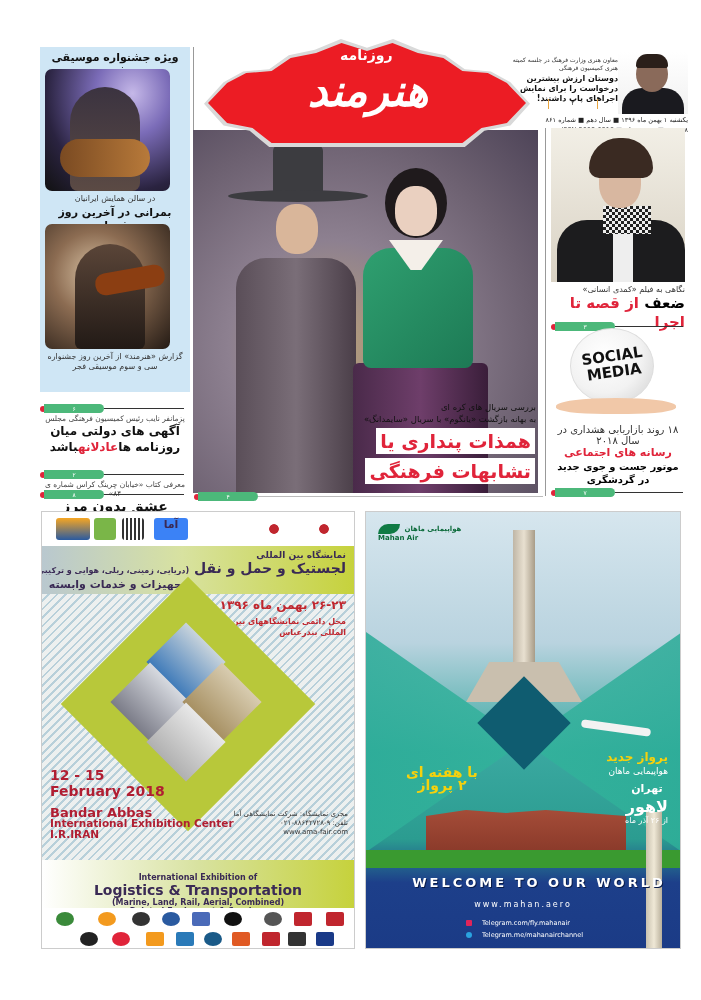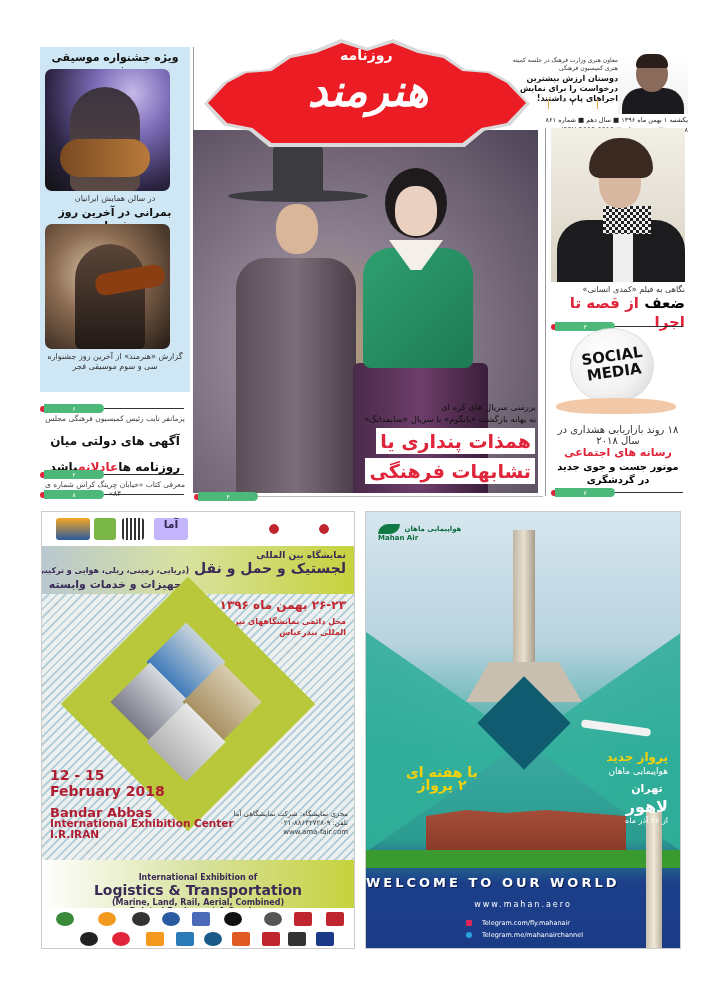--- a/index.html
+++ b/index.html
@@ -24,21 +24,21 @@
   .kicker { position: absolute; left: 0; width: 150px; text-align: center; font-size: 8px; color: #333; }
   .headline-sm { position: absolute; left: 0; width: 150px; text-align: center; font-weight: bold; font-size: 11px; color: #111; }
 
   .divider-bar { position: absolute; height: 9px; }
   .divider-bar .pill { position: absolute; left: 0; top: 0; width: 60px; height: 9px; background: #4cb87a; border-radius: 0 5px 5px 0; color: #fff; font-size: 6px; text-align: center; line-height: 9px; }
   .divider-bar .dot { position: absolute; left: -4px; top: 2px; width: 6px; height: 6px; border-radius: 50%; background: #e0243a; }
   .divider-bar .line { position: absolute; left: 60px; right: 0; top: 4px; height: 1px; background: #333; }
 
   .left-item { position: absolute; left: 0; width: 150px; text-align: center; }
   .left-item .kick { font-size: 7.5px; color: #444; }
-  .left-item .head { font-weight: bold; font-size: 12px; color: #111; line-height: 16px; margin-top: 10px; }
+  .left-item .head { font-weight: bold; font-size: 12px; color: #111; line-height: 16px; }
   .red { color: #e0243a; }
 
   .col-rule { position: absolute; width: 1px; background: #999; }
 
   
   .masthead { left: 208px; top: 43px; width: 318px; height: 100px; }
   .mast-bg { position: absolute; left: 0; top: 0; width: 318px; height: 100px;
      background: #ec1c24; clip-path: polygon(0% 60%, 6% 40%, 12% 30%, 20% 28%, 26% 15%, 34% 10%, 42% 0%, 50% 8%, 58% 0%, 66% 10%, 74% 15%, 80% 28%, 88% 30%, 94% 40%, 100% 60%, 94% 80%, 86% 85%, 80% 100%, 20% 100%, 14% 85%, 6% 80%); }
   .mast-ring { position: absolute; left: -4px; top: -4px; width: 326px; height: 108px; background: #d9d9d9;
      clip-path: polygon(0% 60%, 6% 40%, 12% 30%, 20% 28%, 26% 15%, 34% 10%, 42% 0%, 50% 8%, 58% 0%, 66% 10%, 74% 15%, 80% 28%, 88% 30%, 94% 40%, 100% 60%, 94% 80%, 86% 85%, 80% 100%, 20% 100%, 14% 85%, 6% 80%); }
@@ -128,21 +128,21 @@
   .ad-right .tri-right { position: absolute; left: 0; top: 120px; width: 316px; height: 220px; background: linear-gradient(225deg, rgba(40,170,150,0.85), rgba(60,190,160,0.7)); clip-path: polygon(100% 0, 50% 50%, 100% 100%); }
   .ad-right .center-diamond { position: absolute; left: 125px; top: 178px; width: 66px; height: 66px; background: #0f5c70; transform: rotate(45deg); }
   .ad-right .fort { position: absolute; left: 60px; top: 280px; width: 200px; height: 60px; background: linear-gradient(#b0543e, #8a3a2a); clip-path: polygon(0 40%, 20% 30%, 40% 35%, 60% 30%, 80% 35%, 100% 40%, 100% 100%, 0 100%); }
   .ad-right .grass { position: absolute; left: 0; top: 338px; width: 100%; height: 18px; background: #3a9a30; }
   .ad-right .plane { position: absolute; left: 215px; top: 212px; width: 70px; height: 8px; background: #f2f2f2; border-radius: 6px; transform: rotate(8deg); }
   .ad-right .promo-l1 { position: absolute; right: 12px; top: 238px; font-size: 12px; font-weight: bold; color: #f6d10d; }
   .ad-right .promo-l2 { position: absolute; right: 12px; top: 254px; font-size: 9px; color: #ffffff; }
   .ad-right .promo-route { position: absolute; right: 12px; top: 268px; font-size: 16px; font-weight: bold; color: #ffffff; line-height: 18px; text-align: center; }
   .ad-right .promo-date { position: absolute; right: 12px; top: 304px; font-size: 8px; color: #ffffff; }
   .ad-right .freq { position: absolute; left: 40px; top: 254px; font-size: 14px; font-weight: bold; color: #f6d10d; text-align: center; line-height: 13px; }
-  .ad-right .welcome { position: absolute; left: 0; top: 363px; width: 100%; font-size: 13px; font-weight: bold; color: #ffffff; letter-spacing: 3px; text-shadow: 1px 1px 0 #0a1c4a; }
+  .ad-right .welcome { position: absolute; left: 16px; top: 363px; width: 100%; text-align: center; font-size: 13px; font-weight: bold; color: #ffffff; letter-spacing: 3px; text-shadow: 1px 1px 0 #0a1c4a; }
   .ad-right .site { position: absolute; left: 0; top: 388px; width: 100%; text-align: center; font-size: 8px; color: #ffffff; letter-spacing: 2px; }
   .ad-right .social-line { position: absolute; left: 100px; font-size: 6.5px; color: #ffffff; }
   .ad-right .social-line .ic { display: inline-block; width: 6px; height: 6px; border-radius: 1px; margin-right: 10px; vertical-align: middle; }
   .ad-right .tower-right { position: absolute; left: 280px; top: 300px; width: 16px; height: 140px; background: linear-gradient(90deg,#c9c2b0,#efe8d6,#b9b09c); }
 </style>
 </head>
 <body>
 
 <div class="abs left-col">
   <div class="blue-box">
@@ -274,21 +274,21 @@
   <span class="dot"></span>
   <span class="pill">۷</span>
   <span class="line"></span>
 </div>
 
 <div class="abs ad-left">
   <div class="logos-top">
     <div class="logo" style="left:14px; width:34px; background:linear-gradient(#f6a623,#2a5aa0)"></div>
     <div class="logo" style="left:52px; width:22px; background:#7ab648"></div>
     <div class="logo" style="left:80px; width:22px; background:repeating-linear-gradient(90deg,#333 0 2px,#fff 2px 4px)"></div>
-    <div class="logo" style="left:112px; width:34px; background:#c4b5fd; color:#3a2a55; font-size:11px; font-weight:bold; text-align:center">آما</div>
+    <div class="logo" style="left:112px; width:34px; background:#3b82f6; color:#3a2a55; font-size:11px; font-weight:bold; text-align:center">آما</div>
     <div class="logo" style="left:222px; width:20px; background:radial-gradient(circle,#c0262e 30%,#fff 35%)"></div>
     <div class="logo" style="left:272px; width:20px; background:radial-gradient(circle,#c0262e 30%,#fff 35%)"></div>
   </div>
   <div class="title-band"></div>
   <div class="map-stripes"></div>
   <div class="fa-title1 rtl">نمایشگاه بین المللی</div>
   <div class="fa-title2 rtl">
     <span>لجستیک و حمل و نقل</span>
     <small>(دریایی، زمینی، ریلی، هوایی و ترکیبی)</small>
   </div>

